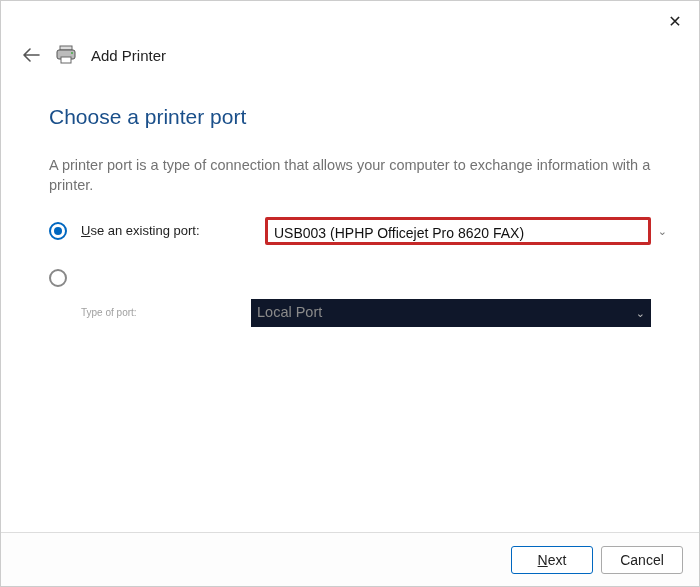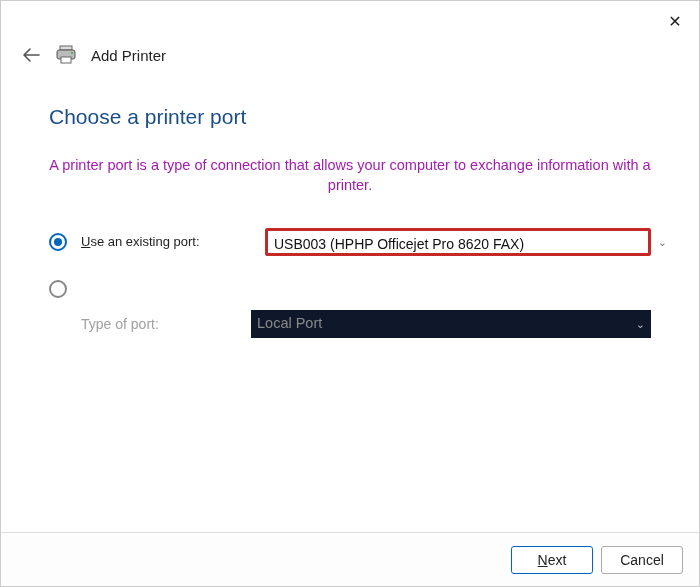--- a/index.html
+++ b/index.html
@@ -65,24 +65,23 @@
     padding: 22px 48px 0 48px;
   }
   .page-heading {
     font-size: 21px;
     color: #1a4f8a;
     font-weight: 400;
     margin-bottom: 26px;
   }
   .desc {
     font-size: 14.5px;
-    color: #a21caf;
+    color: #737373;
     line-height: 1.4;
-    margin-bottom: 32px;
-    text-align: center;
+    margin-bottom: 21px;
   }
   .option-row {
     display: flex;
     align-items: center;
     gap: 14px;
     margin-bottom: 24px;
   }
   .radio {
     width: 18px;
     height: 18px;
@@ -142,21 +141,21 @@
     pointer-events: none;
   }
   .sub-row {
     display: flex;
     align-items: center;
     gap: 14px;
     margin-left: 32px;
     margin-top: 8px;
   }
   .sub-label {
-    font-size: 14px;
+    font-size: 10px;
     color: #a0a0a0;
     min-width: 156px;
   }
   .disabled-select {
     flex: 1;
     height: 28px;
     padding: 0 24px 0 6px;
     font-size: 14.5px;
     line-height: 26px;
     color: #8a8a8a;

